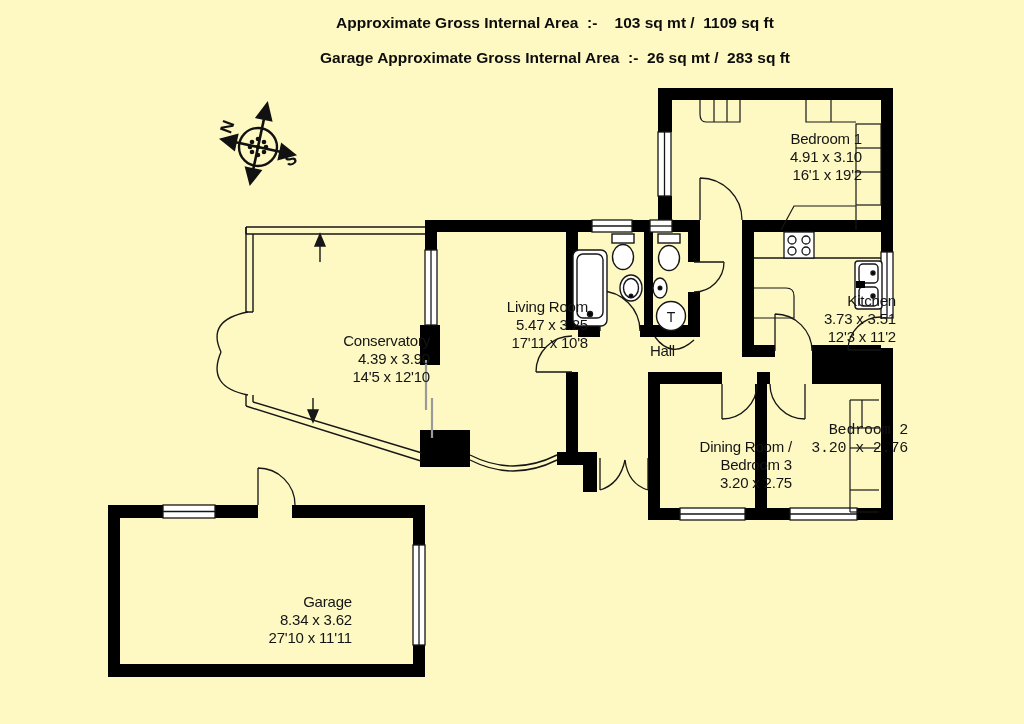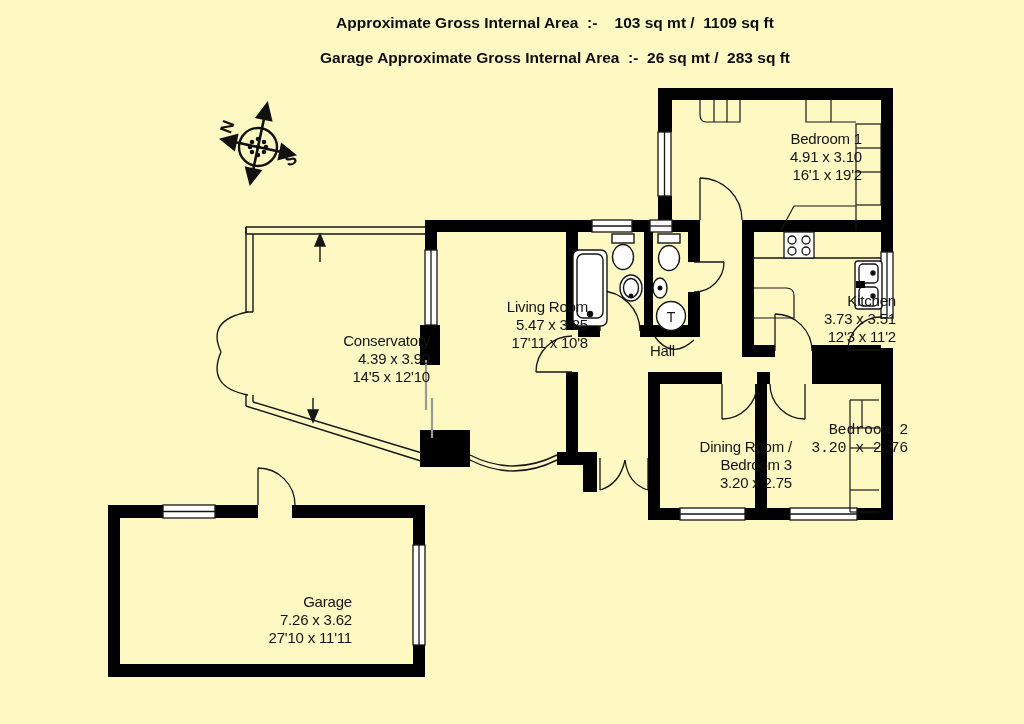--- a/index.html
+++ b/index.html
@@ -289,17 +289,17 @@
     <span>3.20 x 2.75</span>
   </div>
 
   <div class="room-label" style="left:738px;top:422px;font-family:Liberation Mono, monospace;">
     <span>Bedroom 2</span>
     <span>3.20 x 2.76</span>
   </div>
 
   <div class="room-label" style="left:182px;top:565px;margin-top:28px;">
     <span>Garage</span>
-    <span>7.26 x 3.62</span>
+    <span>8.34 x 3.62</span>
     <span>27'10 x 11'11</span>
   </div>
 
 </div>
 
 </body></html>

